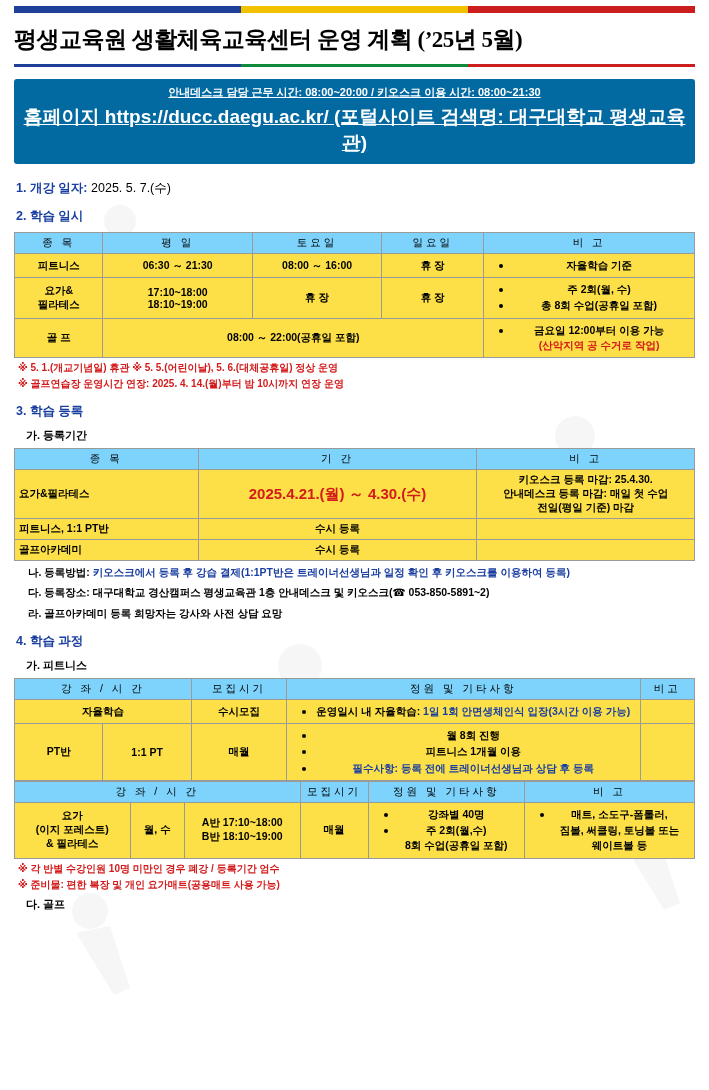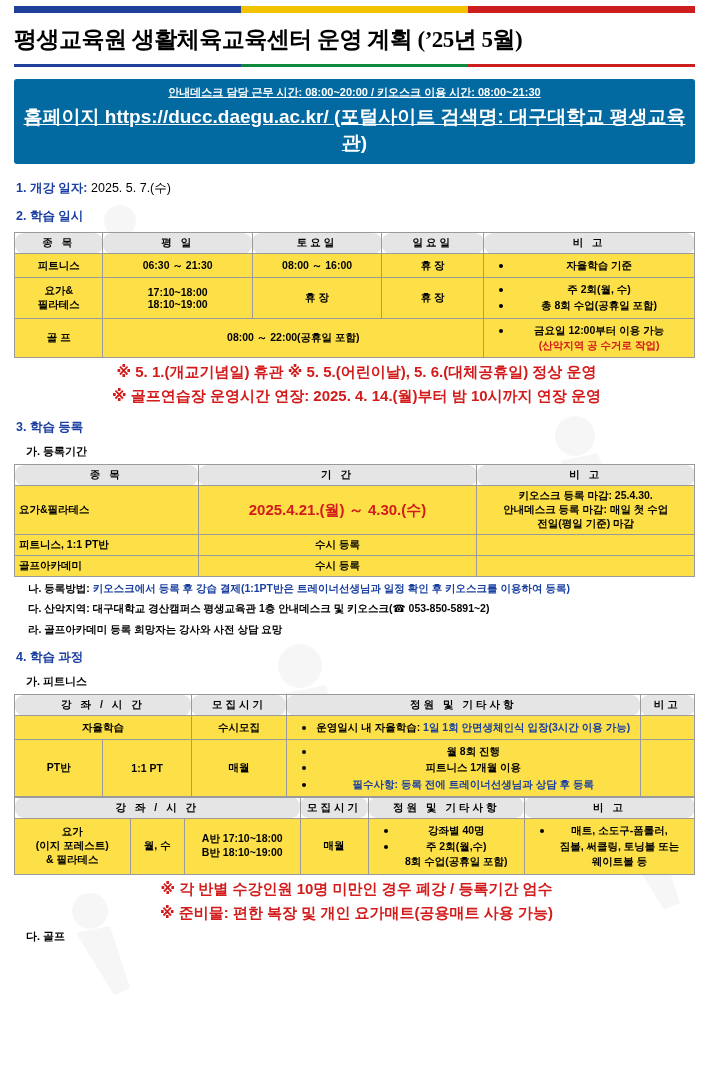--- a/index.html
+++ b/index.html
@@ -34,32 +34,32 @@
   }
   .noticebox .l1{font-size:11px;font-weight:bold;margin-bottom:4px;}
   .noticebox .l2{font-size:19px;font-weight:bold;}
 
   .sec-h{color:#1a3fa0;font-weight:bold;font-size:12.5px;margin:11px 0 7px 2px;}
   .sec-h .dark{color:#000;font-weight:normal;}
   .sub-h{font-weight:bold;font-size:11px;margin:8px 0 5px 12px;}
 
   table{border-collapse:collapse;width:100%;font-size:10.5px;}
   td,th{border:1px solid #9a9a9a;padding:3px 4px;vertical-align:middle;text-align:center;}
-  thead td{background:#e5e5e5;font-weight:bold;letter-spacing:3px;border-radius:9px;}
+  thead td{background:#7dd3fc;font-weight:normal;letter-spacing:3px;}
   .body-blue td{background:#fde047;}
   .lft{text-align:left;}
   .bold{font-weight:bold;}
   .red{color:#d31b1b;}
   .blue{color:#1a3fa0;}
   .big-red{color:#d31b1b;font-weight:bold;font-size:15px;}
   ul.b{margin:0;padding:0 0 0 11px;list-style:none;text-align:left;}
   ul.b li{position:relative;padding-left:9px;margin:1px 0;line-height:1.45;text-align:center;}
   ul.b li:before{content:"";position:absolute;left:0;top:6px;width:4px;height:4px;border-radius:50%;background:#000;}
 
-  .note{font-size:15px;margin:2px 0 0 4px;line-height:1.6;text-align:center;}
+  .note{font-size:10px;margin:2px 0 0 4px;line-height:1.6;}
   .note .mark{color:#d31b1b;font-weight:bold;}
   .reg-line{font-size:10.5px;margin:3px 0 0 14px;line-height:1.65;font-weight:bold;}
 
   .wm{position:absolute;inset:0;pointer-events:none;opacity:.07;z-index:0;}
   .page-inner{position:relative;z-index:1;}
 </style>
 </head>
 <body>
 
 <div class="page">
@@ -191,21 +191,21 @@
           <td class="bold">수시 등록</td>
           <td></td>
         </tr>
       </tbody>
     </table>
 
     <div class="reg-line">
       <span>나. 등록방법: </span><span class="blue">키오스크에서 등록 후 강습 결제(1:1PT반은 트레이너선생님과 일정 확인 후 키오스크를 이용하여 등록)</span>
     </div>
     <div class="reg-line">
-      <span>다. 산악지역: </span><span>대구대학교 경산캠퍼스 평생교육관 1층 안내데스크 및 키오스크(☎ 053-850-5891~2)</span>
+      <span>다. 등록장소: </span><span>대구대학교 경산캠퍼스 평생교육관 1층 안내데스크 및 키오스크(☎ 053-850-5891~2)</span>
     </div>
     <div class="reg-line">라. 골프아카데미 등록 희망자는 강사와 사전 상담 요망</div>
 
     <div class="sec-h">4. 학습 과정</div>
     <div class="sub-h">가. 피트니스</div>
 
     <table>
       <thead>
         <tr>
           <td colspan="2" style="width:26%">강 좌 / 시 간</td>

